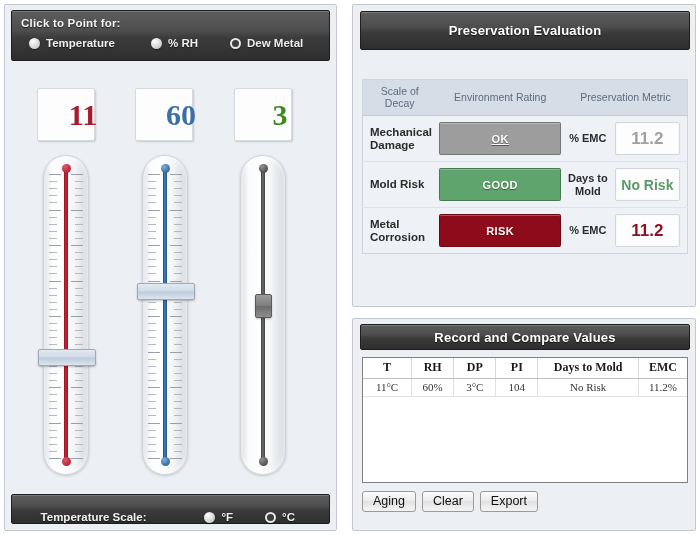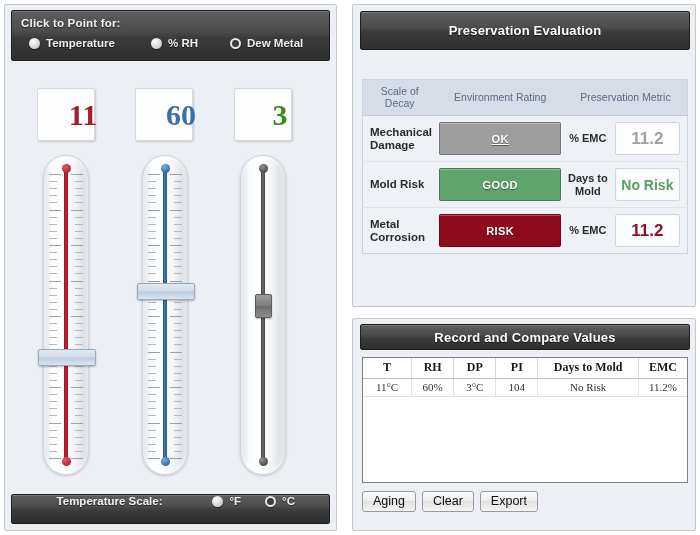--- a/index.html
+++ b/index.html
@@ -124,22 +124,22 @@
   }
   .thumb.small {
     left: 14px; width: 17px; height: 24px;
     background: linear-gradient(to bottom,#9b9b9b 0%,#7d7d7d 50%,#6c6c6c 52%,#8e8e8e 100%);
     border: 1px solid #5a5a5a;
   }
 
   #scale-bar {
     position: absolute; left: 6px; bottom: 6px;
     width: 319px; height: 30px;
-    display: flex; align-items: flex-start; justify-content: flex-end;
-    padding-right: 34px; gap: 24px;
+    display: flex; align-items: flex-end; justify-content: flex-end;
+    padding-right: 34px; gap: 32px;
   }
   #scale-bar .cap {
     font-size: 11.5px; font-weight: bold; color: #f2f2f2;
     text-shadow: 0 1px 1px rgba(0,0,0,.6);
     margin-right: 26px;
   }
   #scale-bar .radio-opt { position: static; top: auto; }
 
   
   #eval-panel {

